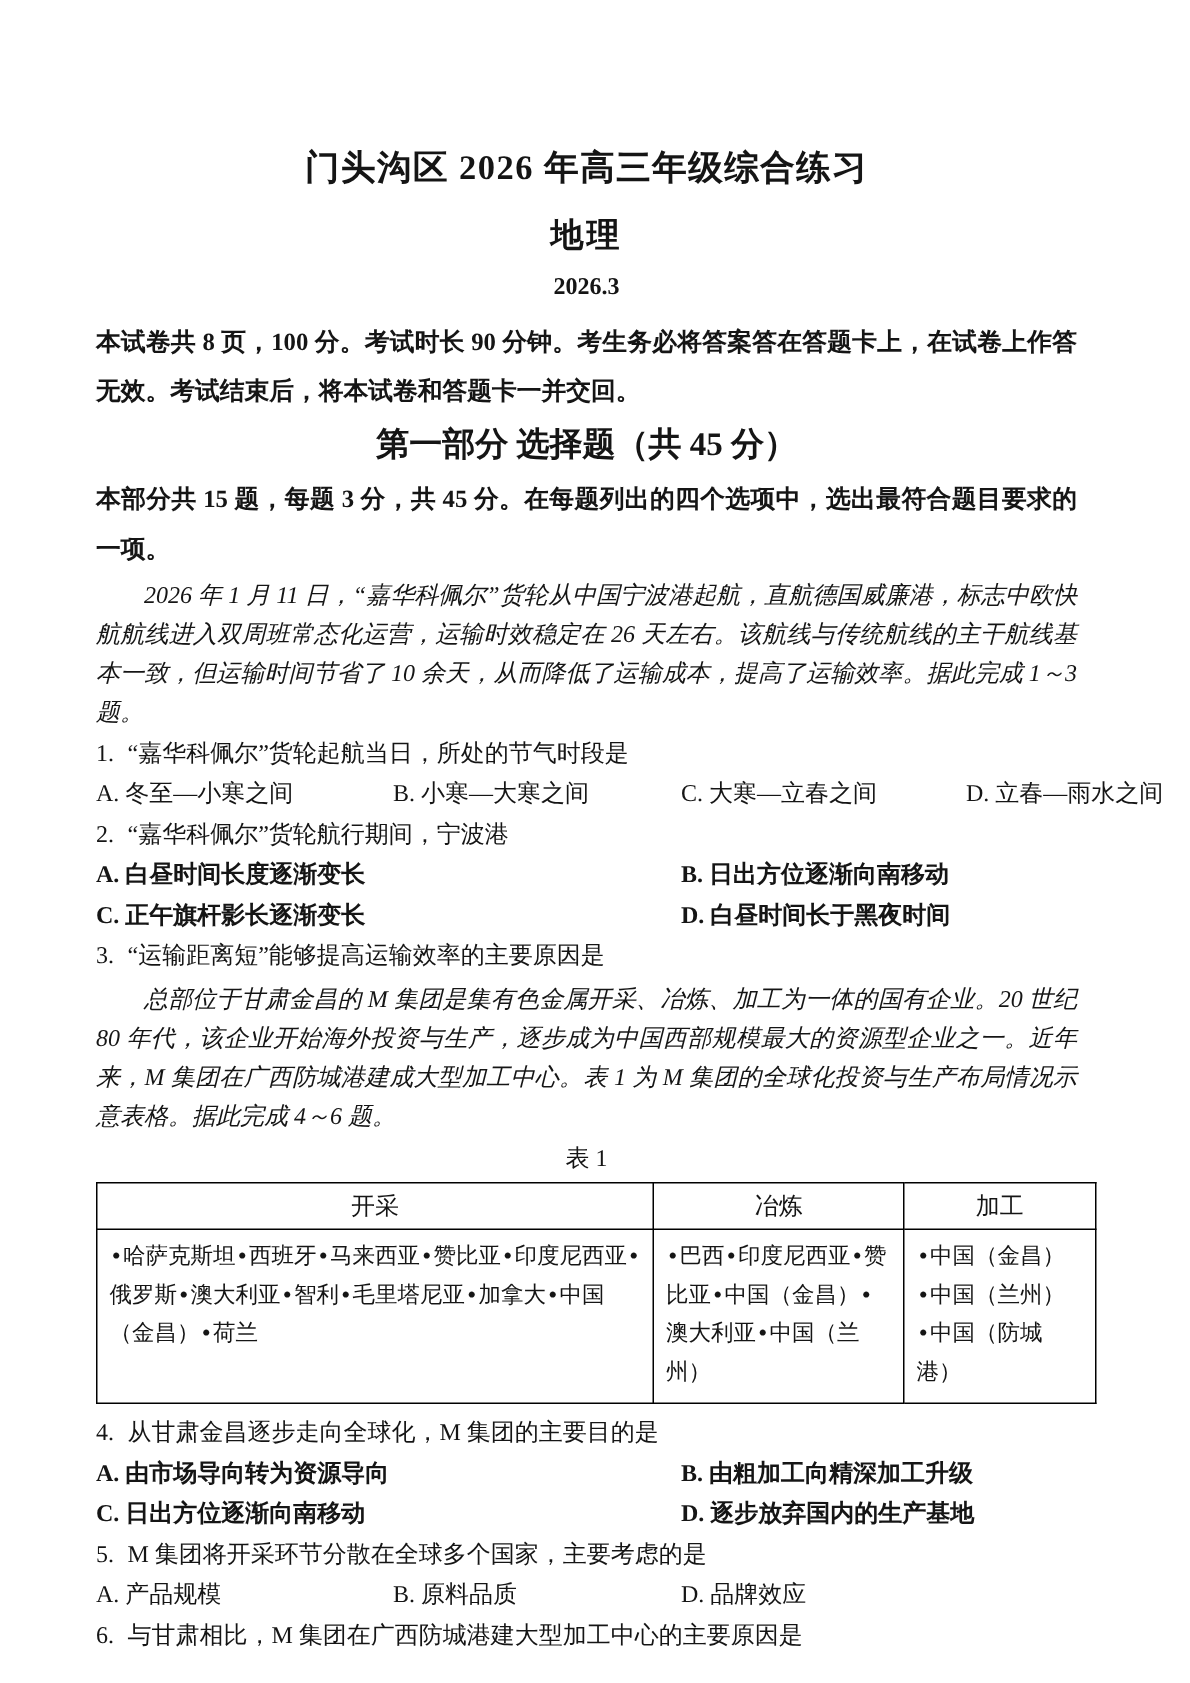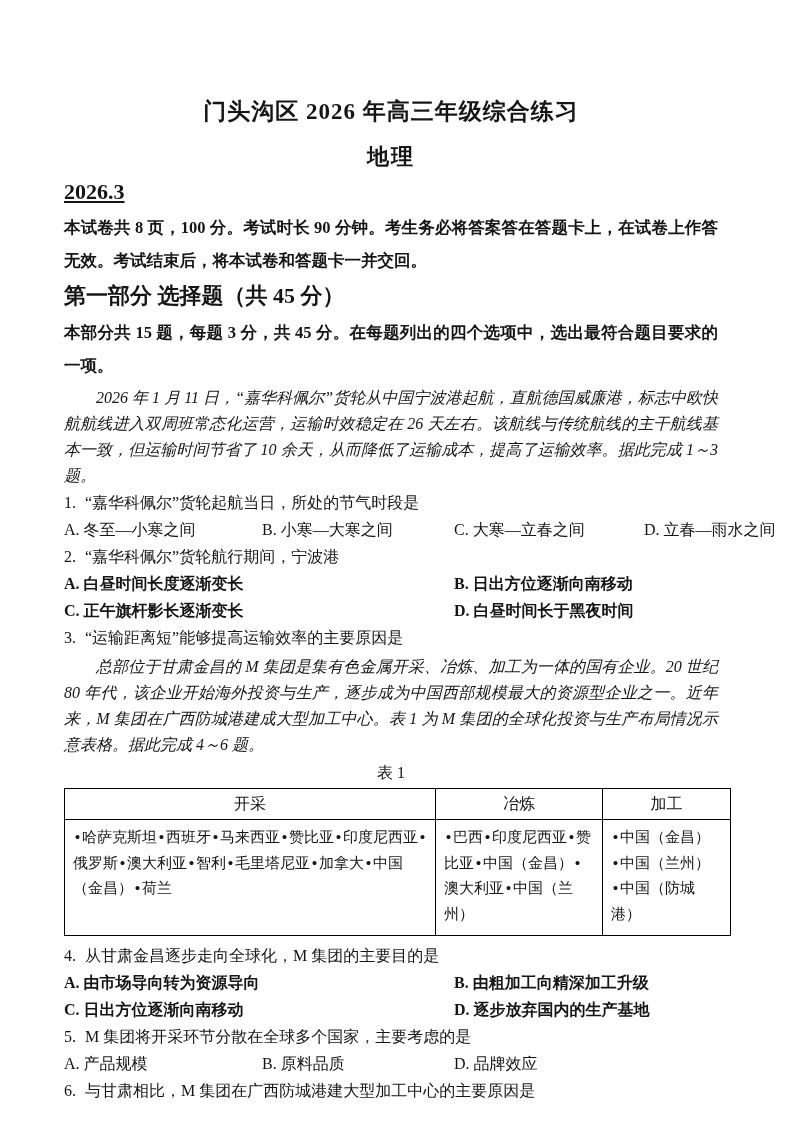--- a/index.html
+++ b/index.html
@@ -12,29 +12,29 @@
 
   .exam-title{
     font-size:23px;font-weight:bold;text-align:center;
     margin:0;line-height:32px;letter-spacing:1px;
   }
   .exam-subject{
     font-size:22px;font-weight:bold;text-align:center;
     margin:14px 0 0;line-height:30px;letter-spacing:2px;
   }
   .exam-date{
-    font-size:22px;font-weight:bold;
-    margin-top:9px;line-height:22px;text-decoration:underline;
+    font-size:16px;font-weight:bold;text-align:center;
+    margin-top:9px;line-height:22px;
   }
   .notice{
     font-size:16.5px;font-weight:bold;line-height:33px;
     margin:8px 0 0;text-align:justify;
   }
   .part-heading{
-    font-size:22px;font-weight:bold;
+    font-size:22px;font-weight:bold;text-align:center;
     margin:3px 0 0;line-height:32px;
   }
   .part-intro{
     font-size:16.5px;font-weight:bold;line-height:33px;
     margin:4px 0 0;text-align:justify;
   }
   .passage{
     font-size:16px;font-style:italic;line-height:26px;
     margin:3px 0 0;text-indent:2em;text-align:justify;
   }

